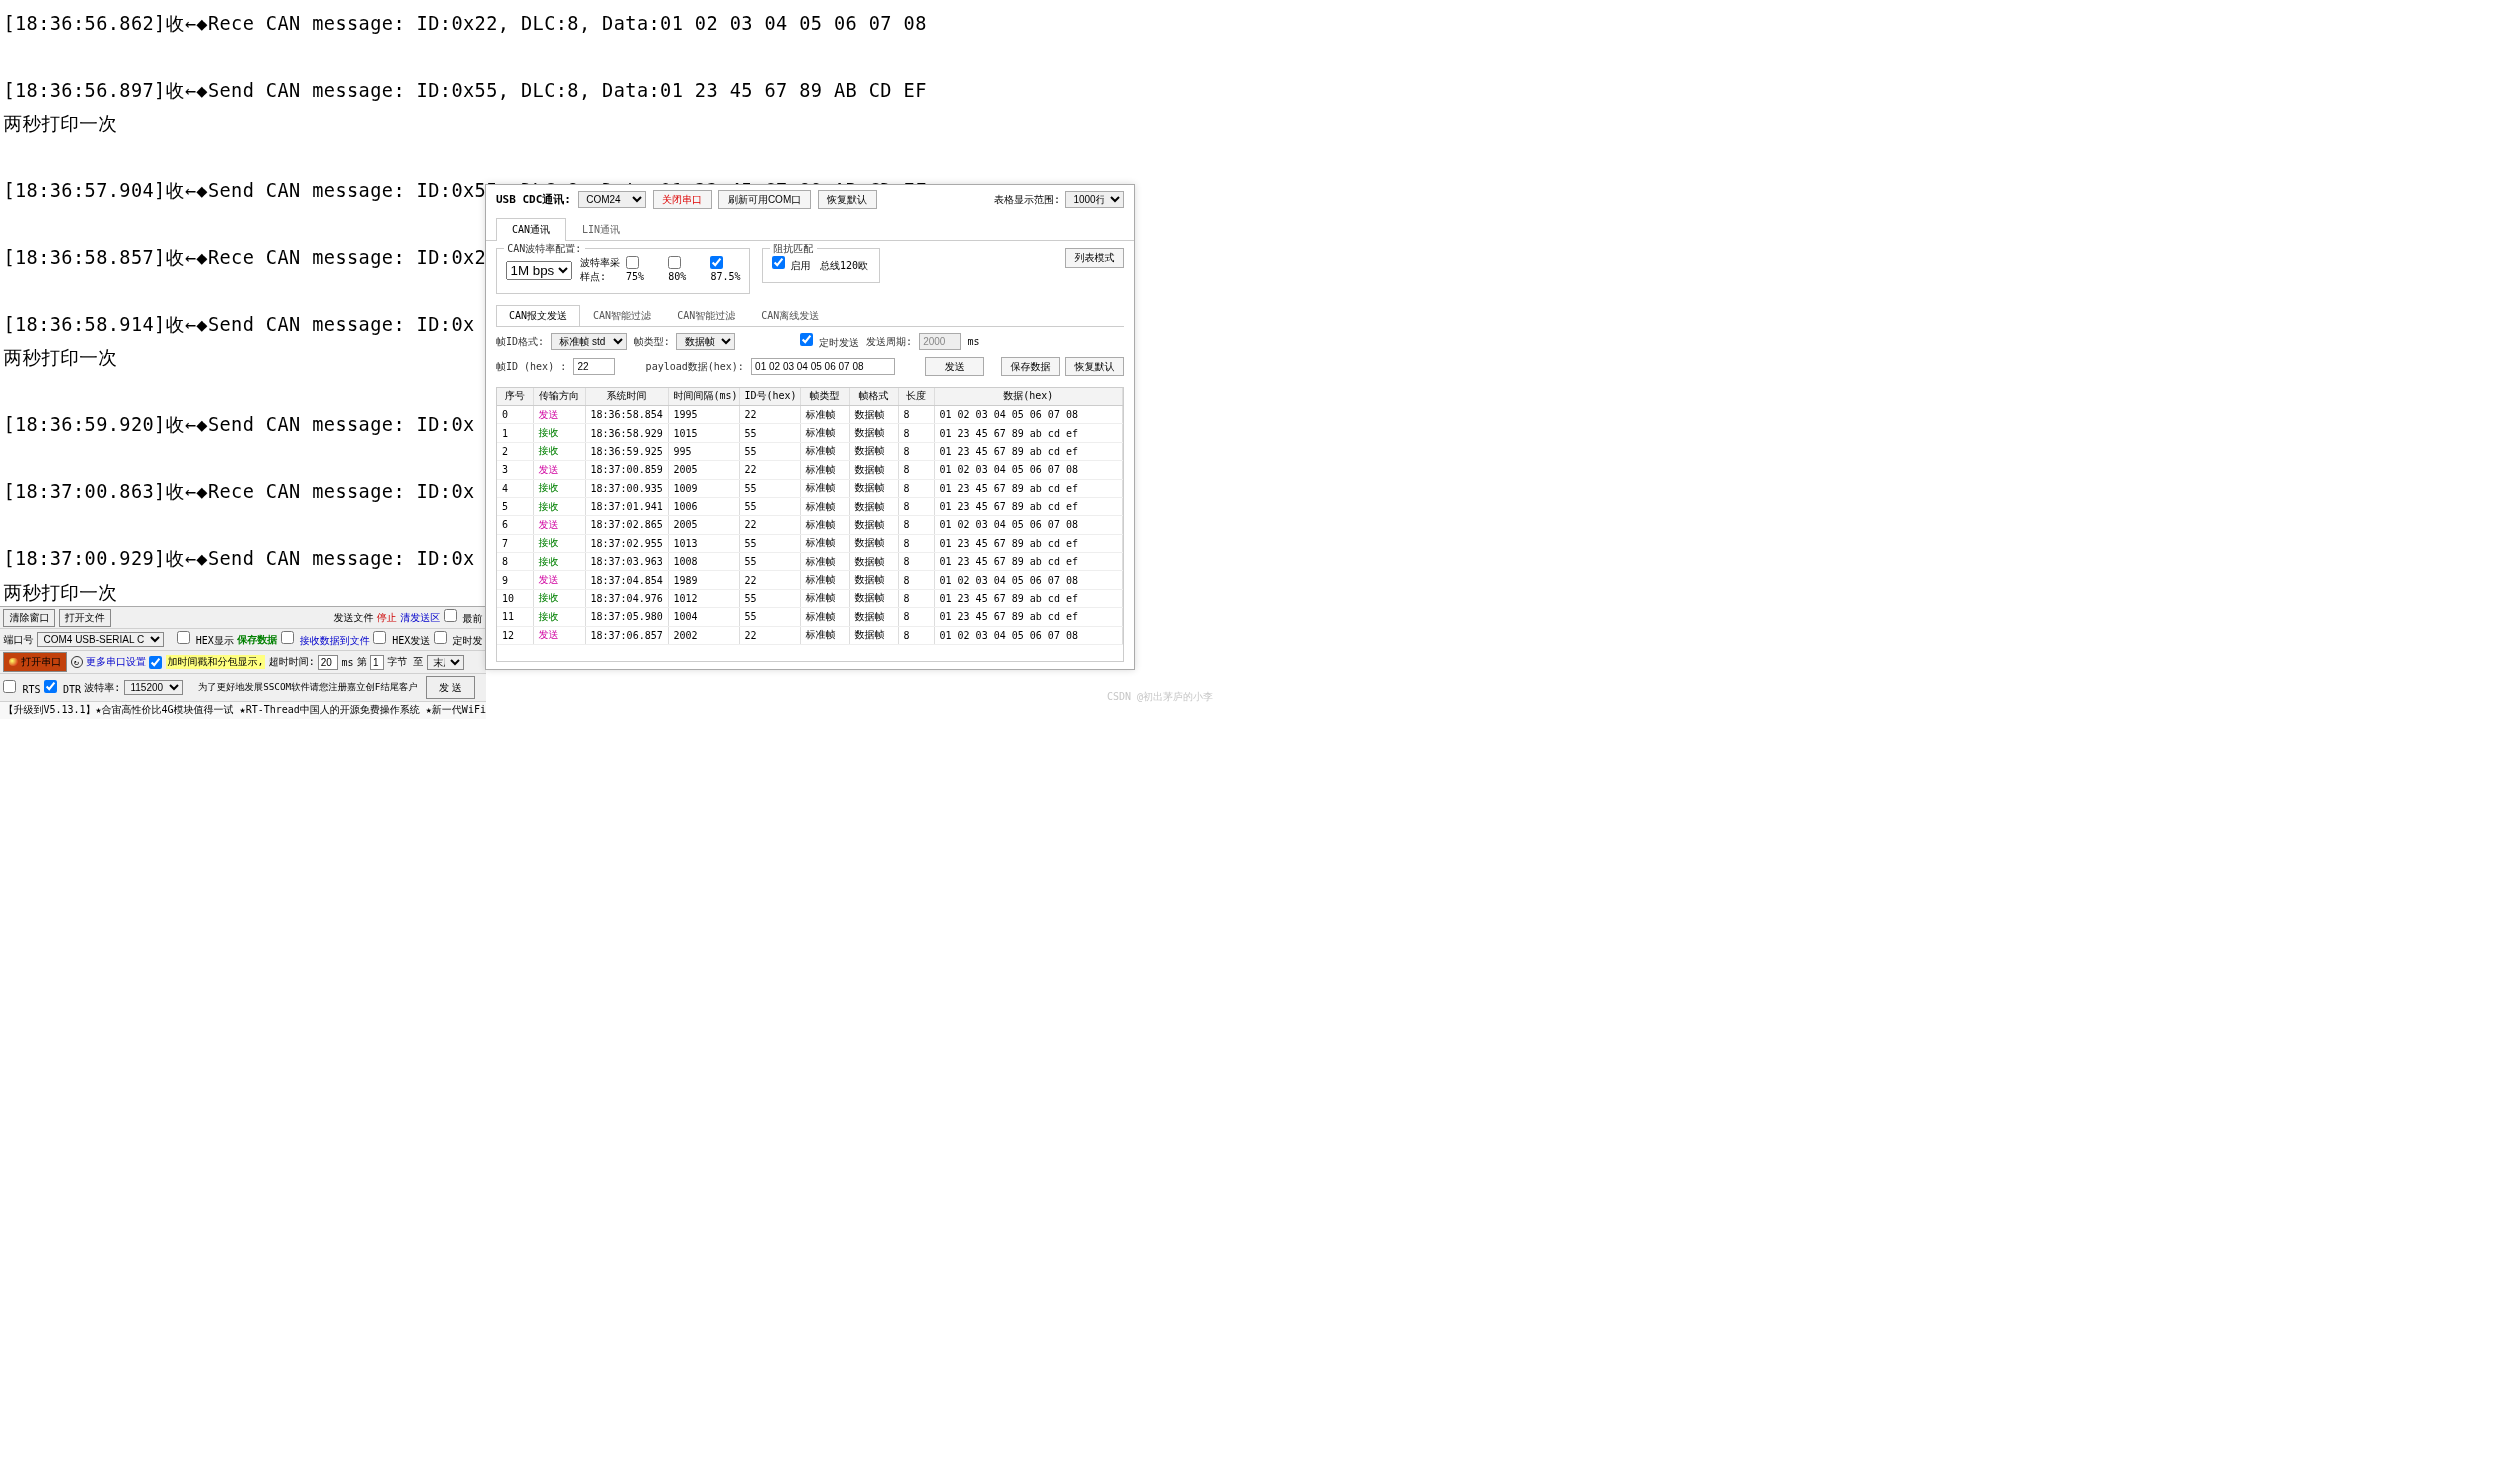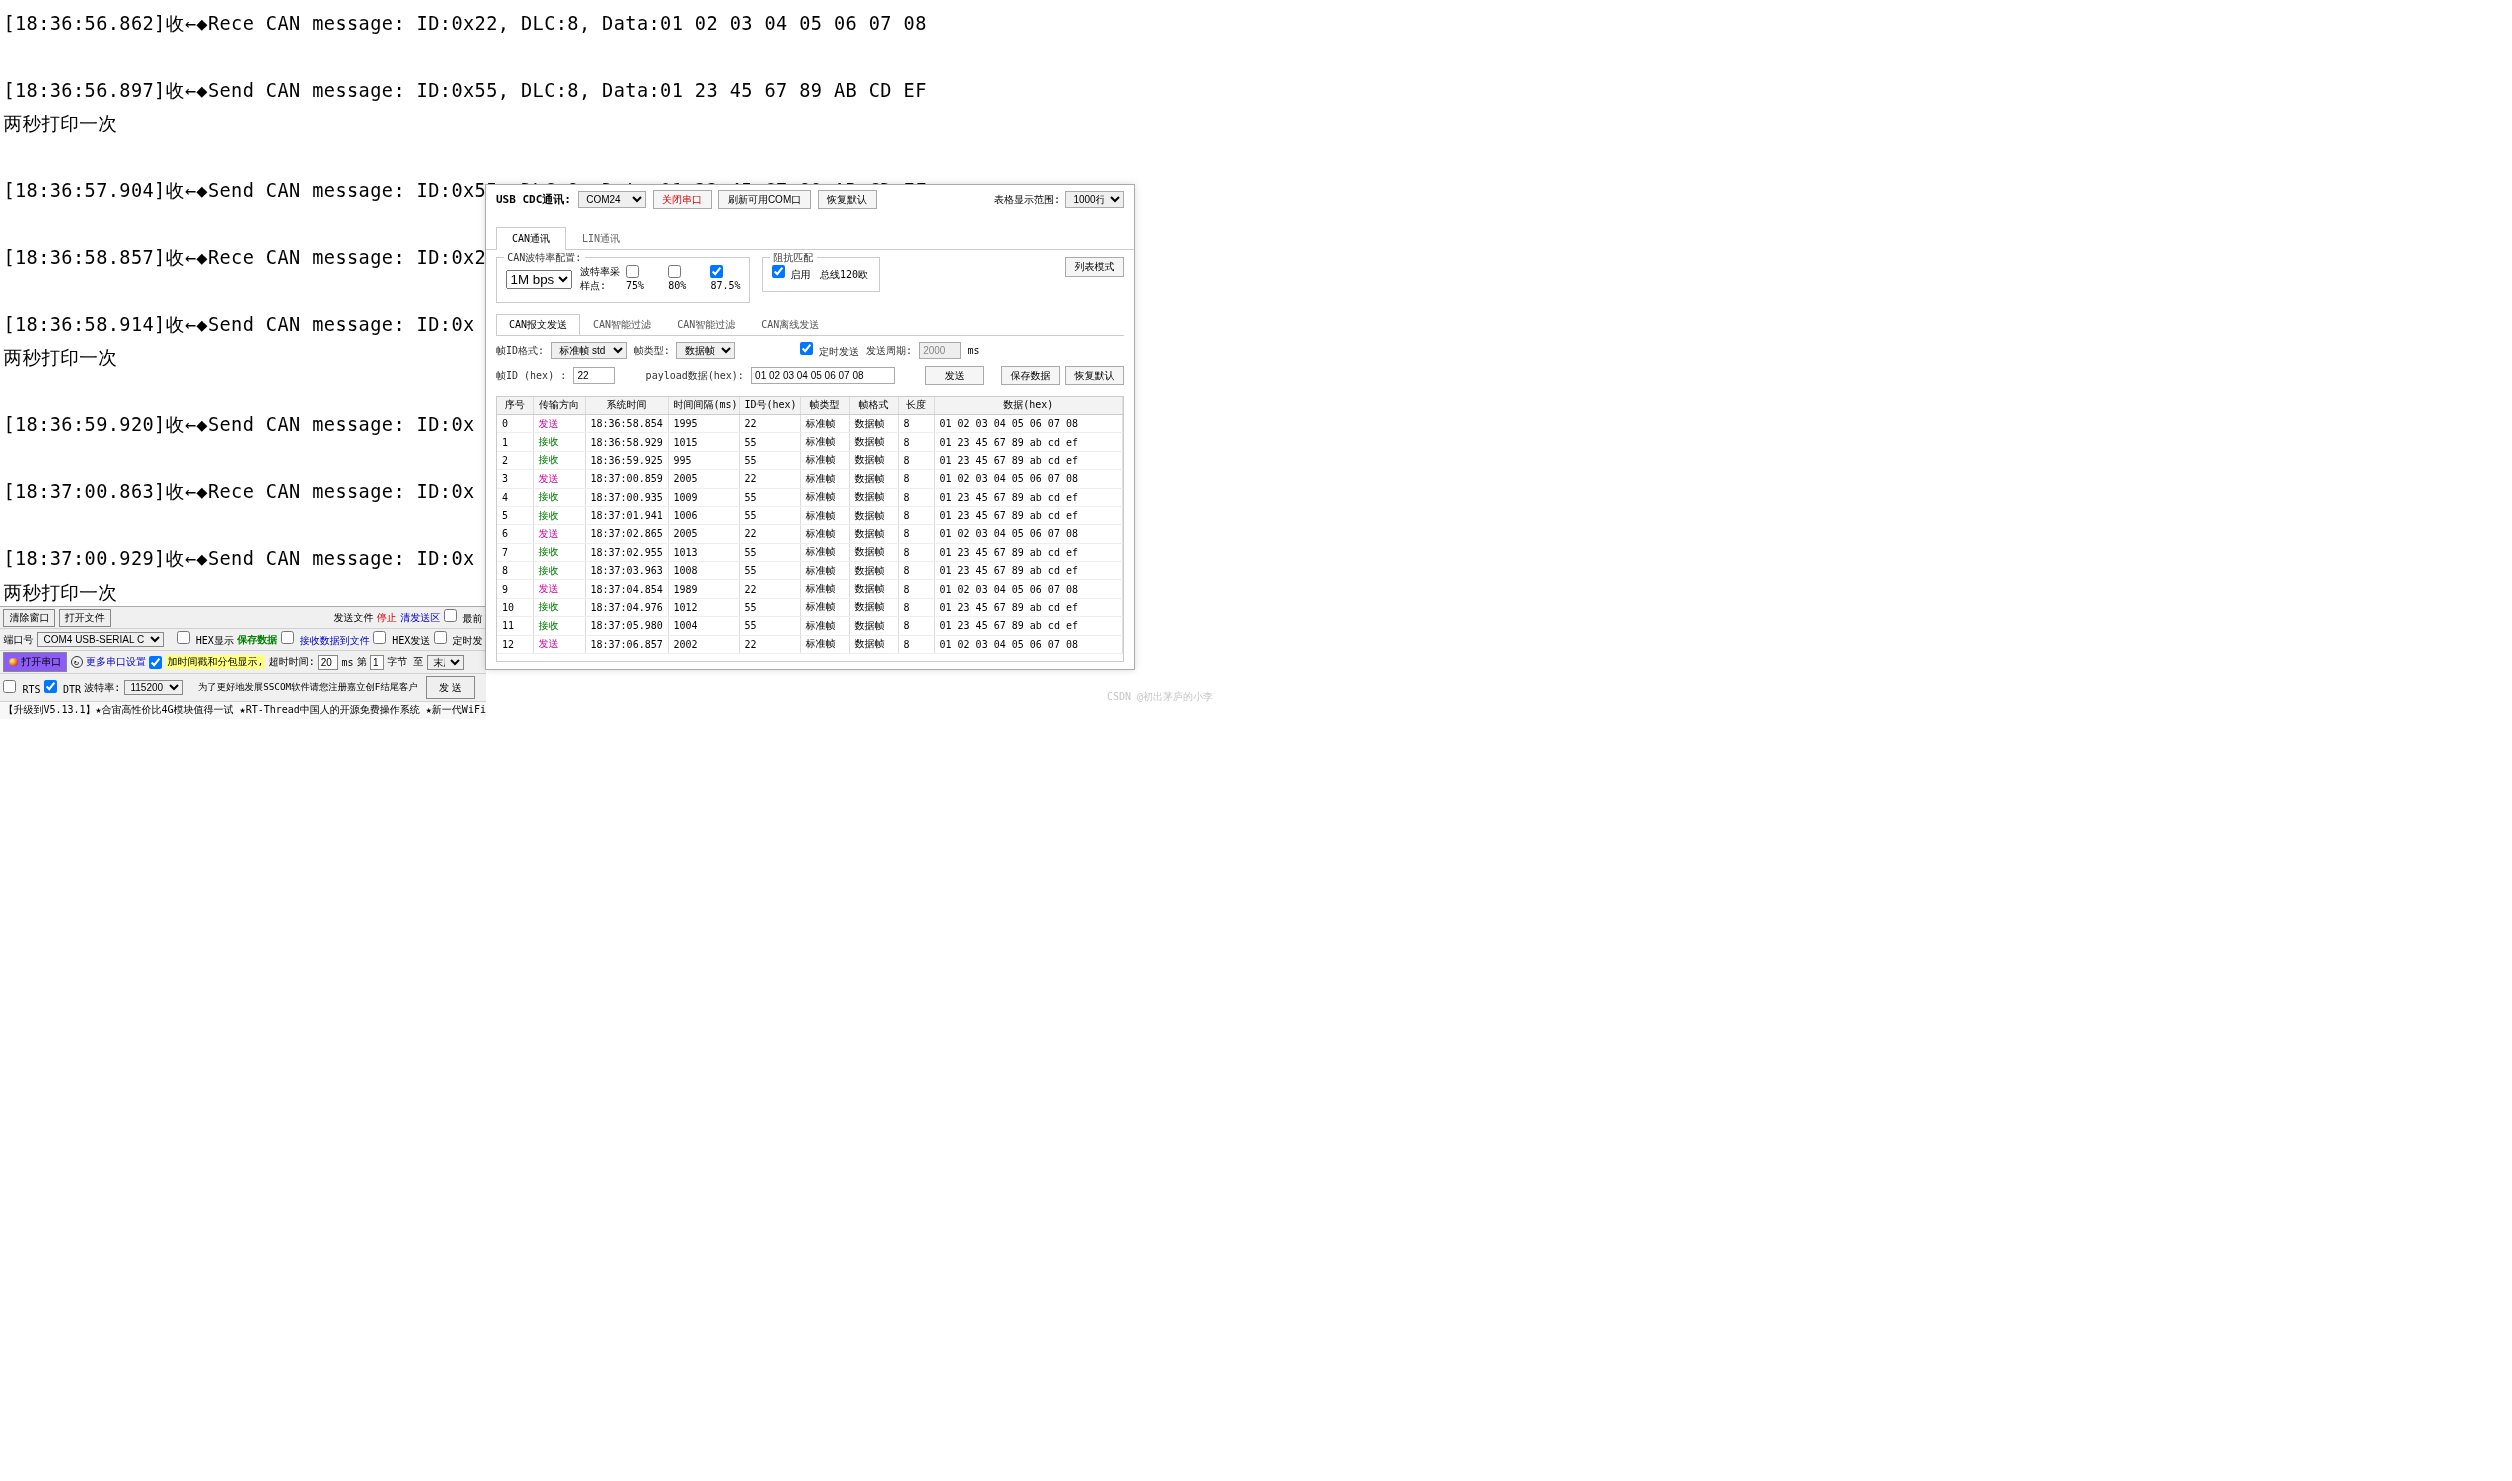--- a/index.html
+++ b/index.html
@@ -55,21 +55,21 @@
   border: 0.8px solid #888;
   padding: 0 1.7px;
   height: 15px;
 }
 .lbl { color: #000; }
 .green { color: #008000; font-weight: bold; }
 .blue { color: #0000cc; }
 .redtxt { color: #c00; }
 .yellow-bg { background: #ffff80; padding: 0 1.7px; }
 .open-port-btn {
-  background: #8b5cf6;
+  background: #c2410c;
   border: 0.8px solid #888;
   padding: 1.7px 5px;
   display: inline-flex;
   align-items: center;
   gap: 3.4px;
 }
 .port-dot {
   width: 8.5px; height: 8.5px;
   background: radial-gradient(circle at 35% 35%, #ff6, #c00);
   border-radius: 50%;
@@ -140,21 +140,21 @@
   font-size: 10px;
   cursor: pointer;
 }
 .btn.red { color: #d00; }
 .right-group { margin-left: auto; display: flex; align-items: center; gap: 5px; }
 
 .main-tabs {
   display: flex;
   border-bottom: 0.8px solid #ccc;
   padding: 0 10px;
-  margin-top: 15px;
+  margin-top: 6px;
 }
 .main-tab {
   padding: 4.2px 15px;
   border: 0.8px solid transparent;
   border-bottom: none;
   position: relative;
   top: 0.8px;
   color: #666;
 }
 .main-tab.active {

